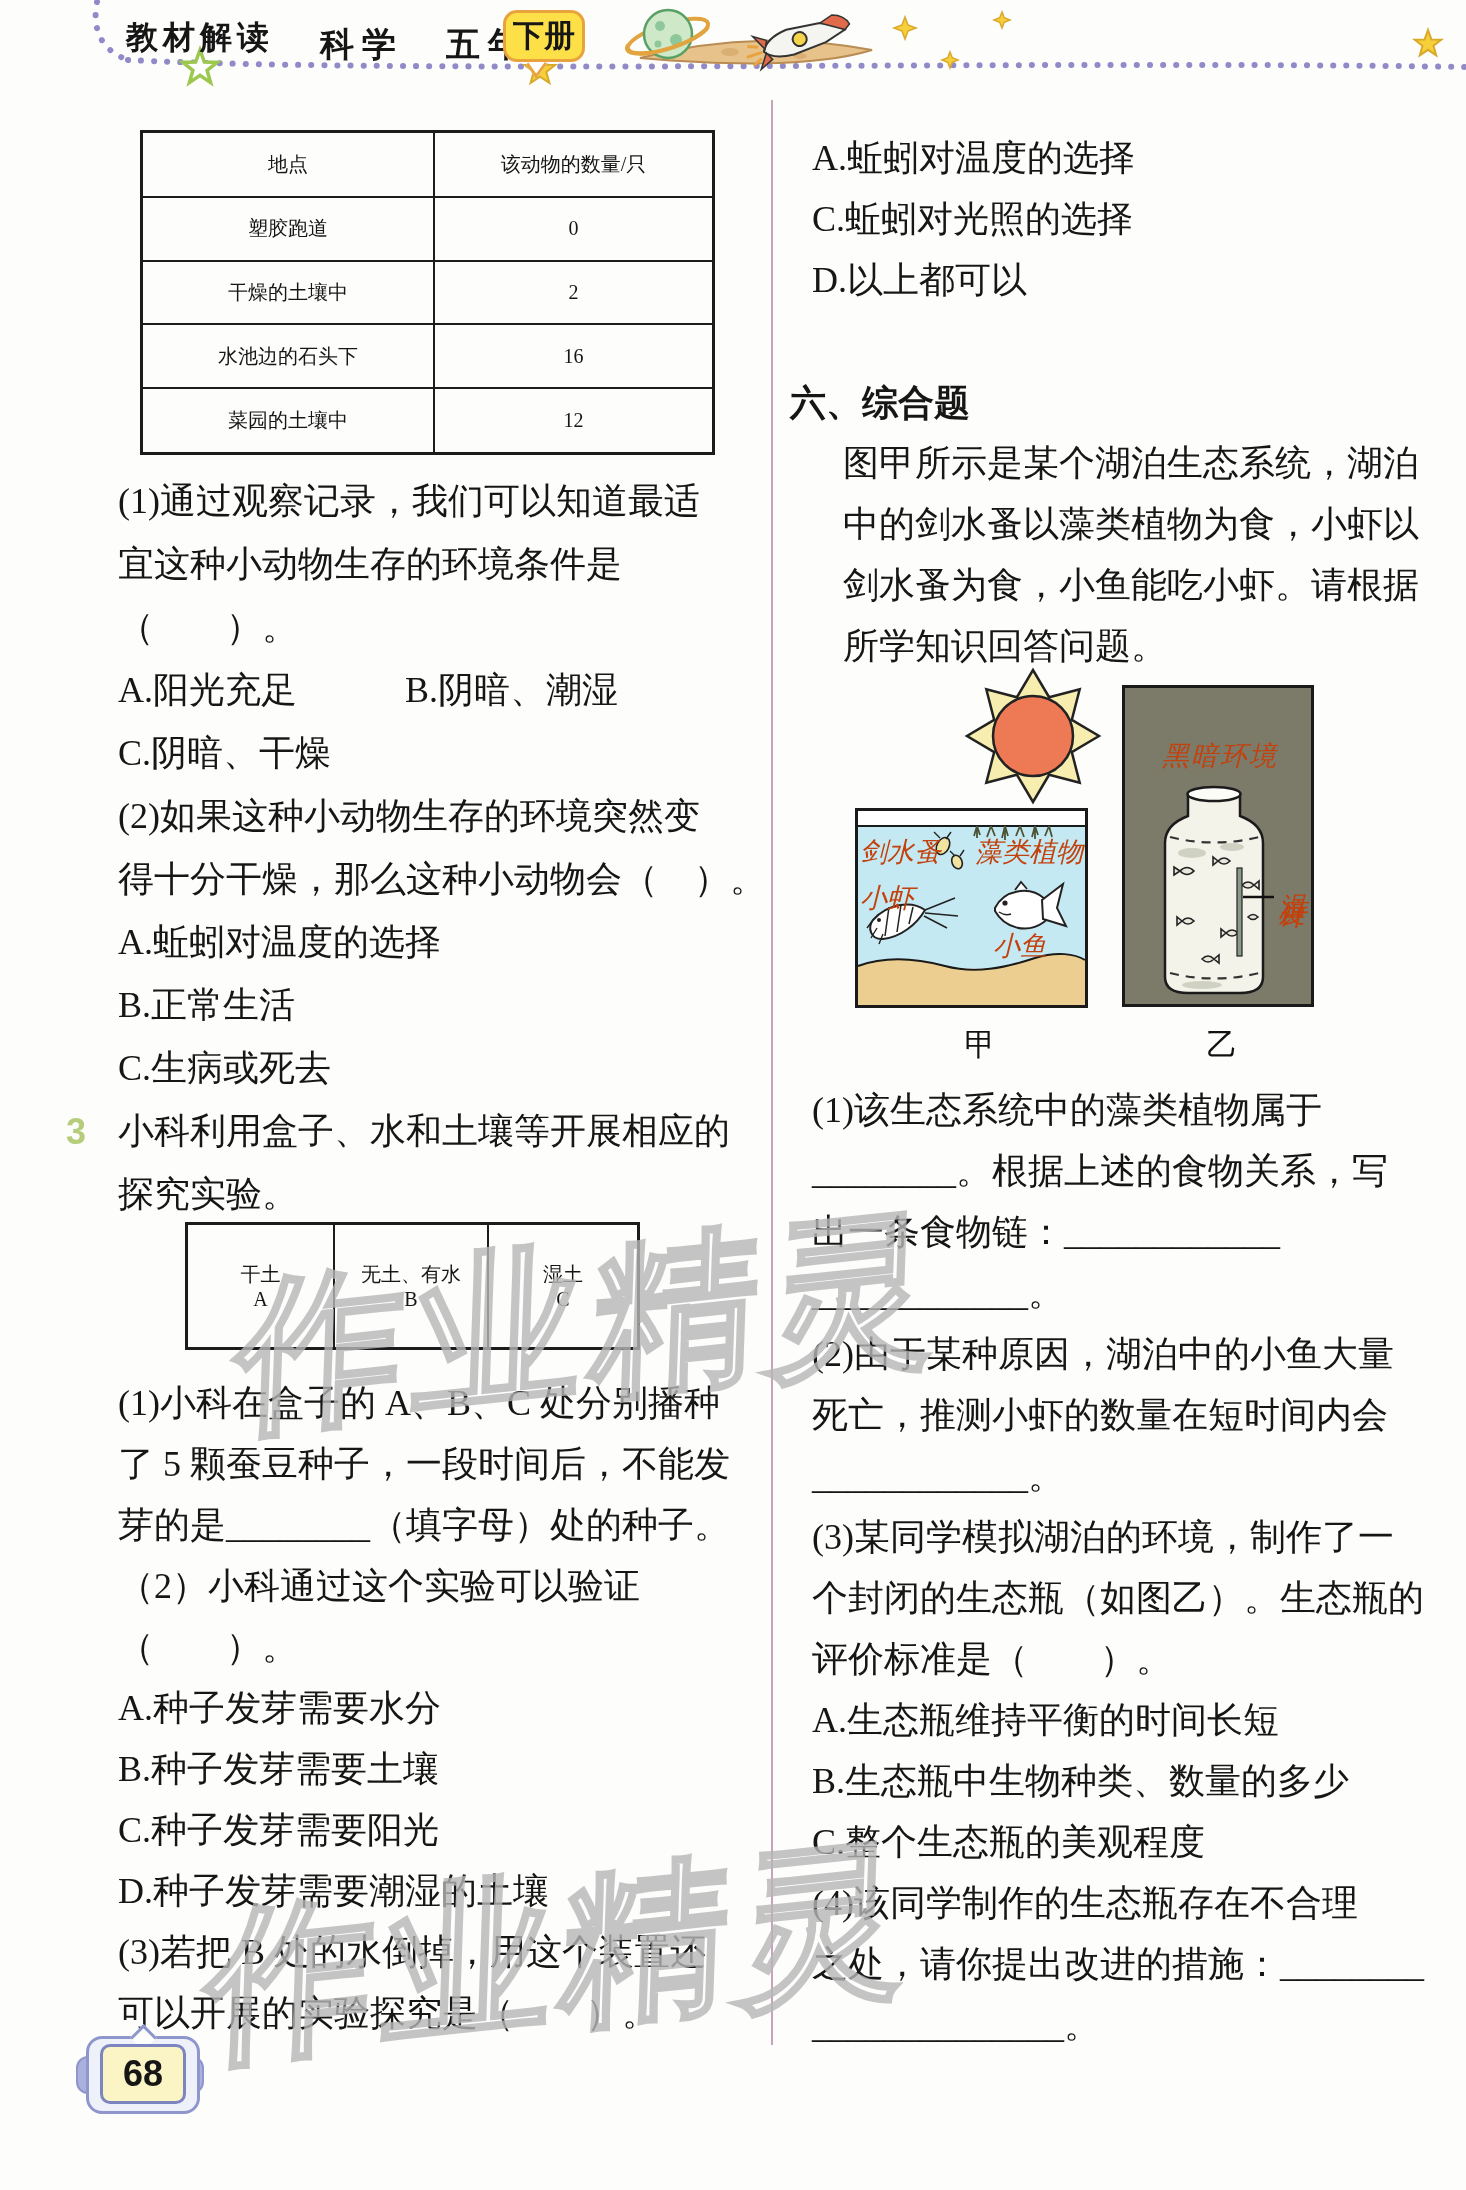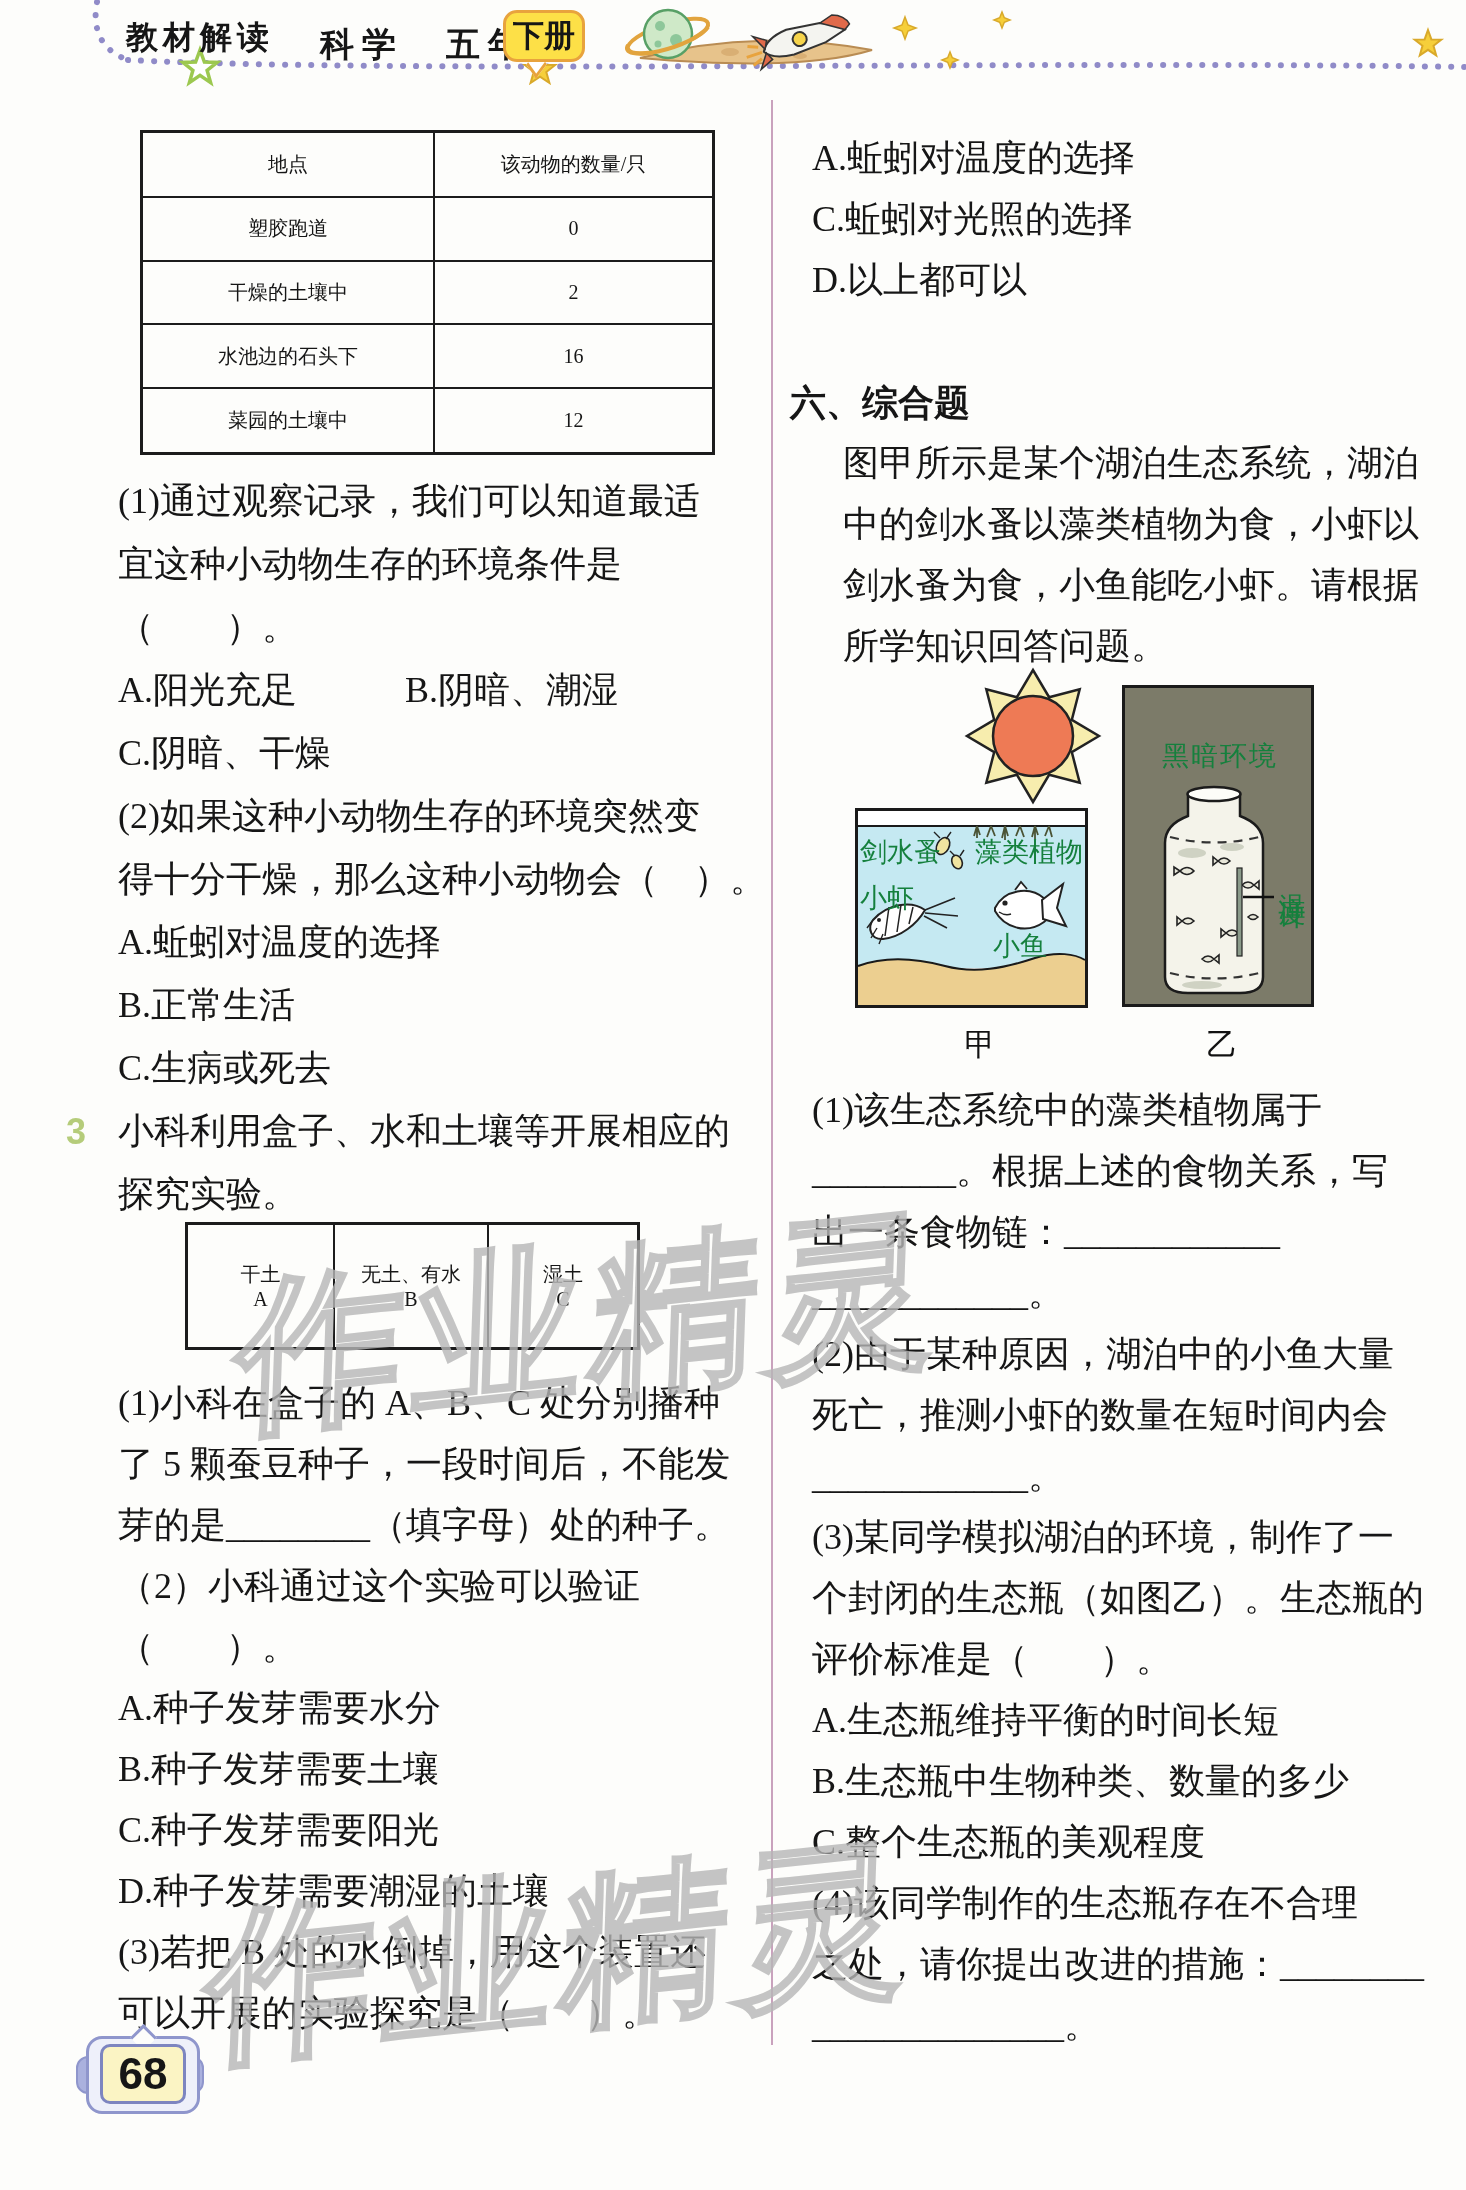--- a/index.html
+++ b/index.html
@@ -19,36 +19,36 @@
           border-bottom:3px solid #e8a33d;transform:rotate(55deg) skewX(18deg);z-index:2;}
   
   #col-divider{left:771px;top:100px;width:2px;height:1945px;background:#c9a2bd;}
   
   table{border-collapse:collapse;}
   .tbl{position:absolute;border:3px solid #1c1c1c;}
   .tbl td{border:2.5px solid #1c1c1c;text-align:center;font-size:20px;padding:0;}
   
   .qnum{position:absolute;left:-52px;color:#b5cc7a;font-family:"Liberation Sans",sans-serif;font-weight:bold;}
   
-  .figlabel{position:absolute;font-size:27px;color:#15803d;white-space:nowrap;}
+  .figlabel{position:absolute;font-size:27px;color:#c2410c;white-space:nowrap;font-style:italic;}
   .caption{position:absolute;font-size:31px;color:#111;}
   
   .watermark{position:absolute;font-size:168px;font-weight:bold;letter-spacing:10px;white-space:nowrap;
      color:transparent;-webkit-text-stroke:3px #b7b7b7;transform:rotate(-6deg) skewX(-8deg);opacity:.8;
      font-family:"Liberation Sans",sans-serif;pointer-events:none;z-index:5;}
   
   #badge{left:76px;top:2030px;width:128px;height:82px;}
   #badge .outer{position:absolute;left:10px;top:6px;width:108px;height:72px;background:#eef0fa;
      border:3px solid #8f96cc;border-radius:16px;}
   #badge .ear{position:absolute;top:26px;width:26px;height:34px;background:#aab1de;border:2px solid #8f96cc;border-radius:12px;}
   #badge .notch{position:absolute;left:58px;top:-2px;width:16px;height:16px;background:#fdfdfb;
      border-left:3px solid #8f96cc;border-top:3px solid #8f96cc;transform:rotate(45deg);}
   #badge .screen{position:absolute;left:24px;top:14px;width:80px;height:54px;background:#fbf4c4;
      border:3px solid #7d85c0;border-radius:10px;text-align:center;line-height:54px;
-     font-size:44px;font-weight:bold;font-family:"Liberation Sans",sans-serif;}
+     font-size:36px;font-weight:bold;font-family:"Liberation Sans",sans-serif;}
 </style>
 </head>
 <body>
 
 <div id="page">
 
   <svg class="abs" style="left:0;top:0;" width="1466" height="100" viewBox="0 0 1466 100">
 
     <path d="M97,2 C92,28 100,50 128,60" fill="none" stroke="#908bc8" stroke-width="6" stroke-linecap="round" stroke-dasharray="0.1 13"></path>
     <path d="M128,60 C420,74 1050,60 1466,67" fill="none" stroke="#908bc8" stroke-width="6" stroke-linecap="round" stroke-dasharray="0.1 13"></path>

